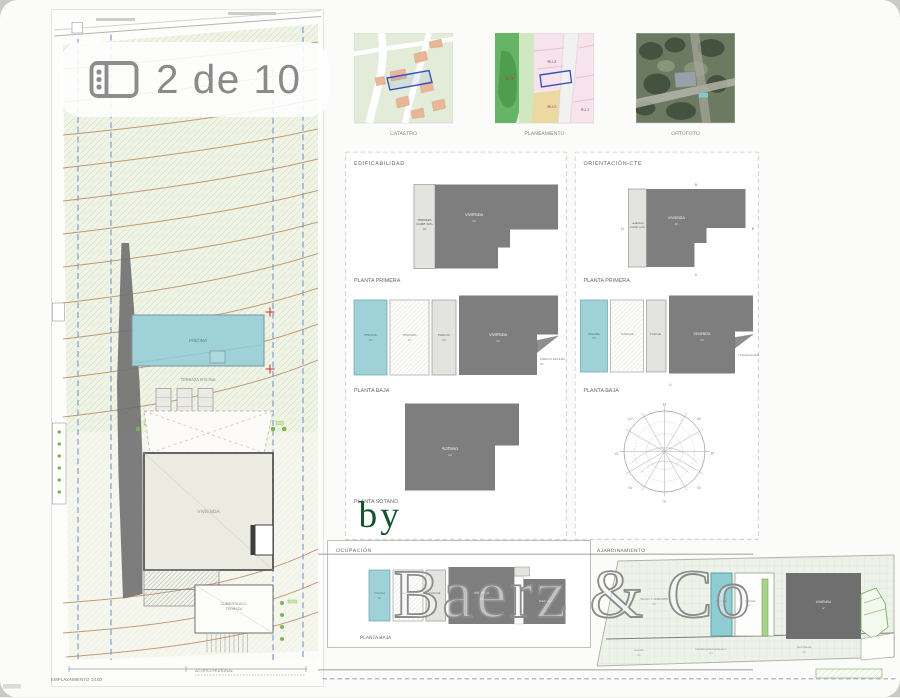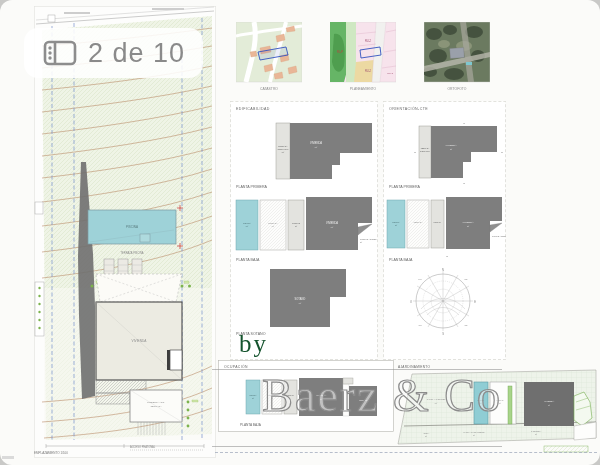--- a/index.html
+++ b/index.html
@@ -3,21 +3,21 @@
 <meta charset="utf-8">
 <style>
   html,body{margin:0;padding:0;}
   body{font-family:"Liberation Sans",sans-serif;-webkit-text-size-adjust:none;}
   .stage{position:relative;width:600px;height:465px;background:#c9c9c7;overflow:hidden;}
   .photo{position:absolute;inset:0;background:#fbfbf9;border-radius:12px;overflow:hidden;}
   .abs{position:absolute;}
   svg{display:block;font-family:"Liberation Sans",sans-serif;}
   svg text{font-family:"Liberation Sans",sans-serif;}
   
-  .badge{position:absolute;left:24px;top:28px;height:50px;display:flex;align-items:center;gap:10px;
+  .badge{position:absolute;left:40px;top:28px;height:50px;display:flex;align-items:center;gap:10px;
          padding:0 18px;border-radius:14px;background:rgba(255,255,255,0.87);}
   .badge-label{font-size:27px;color:#8a8a8a;letter-spacing:1px;white-space:nowrap;}
   
   .wm-by{position:absolute;left:239px;top:330px;font-family:"Liberation Serif",serif;
          font-size:25px;color:#14532d;letter-spacing:2px;}
   .wm-rule{position:absolute;height:0;border-top:1px solid rgba(140,140,140,0.55);}
   .wm-brand{position:absolute;left:210px;top:369px;width:292px;text-align:right;white-space:nowrap;
             font-family:"Liberation Serif",serif;font-size:46px;letter-spacing:2px;
             color:rgba(248,248,248,0.55);-webkit-text-stroke:1.2px #8b8b8b;}
   .wm-tagline{position:absolute;left:217px;top:427px;width:282px;white-space:nowrap;

